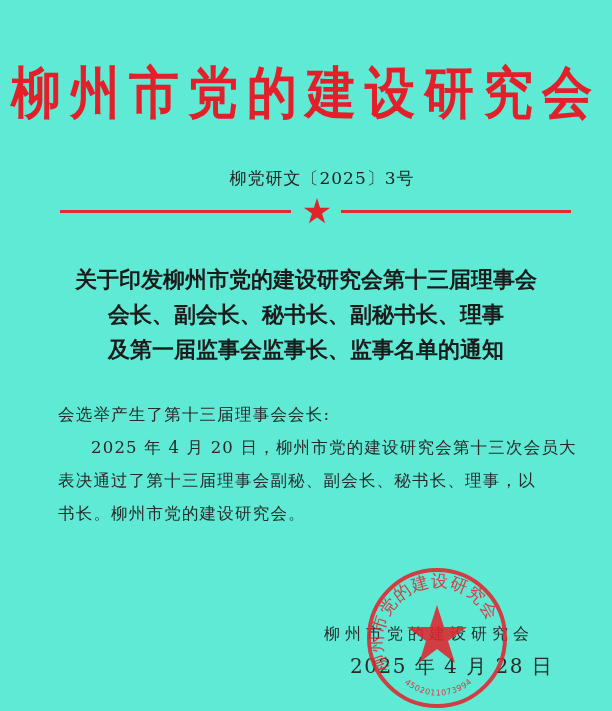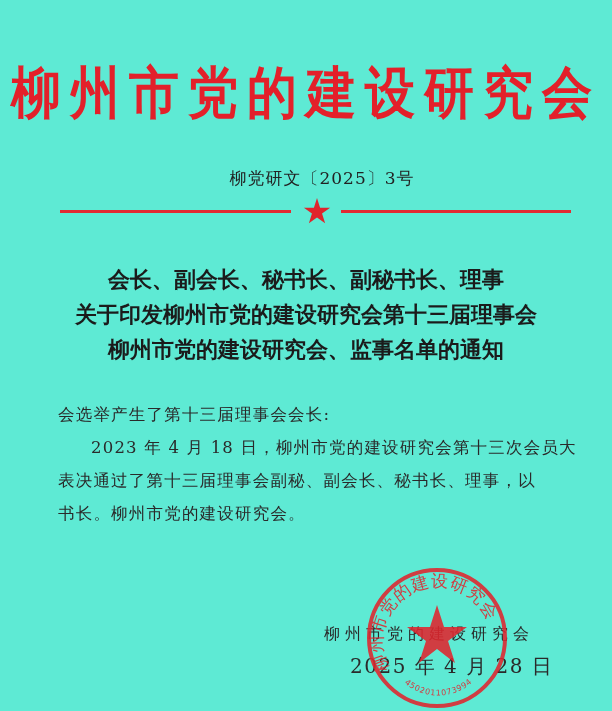--- a/index.html
+++ b/index.html
@@ -62,28 +62,28 @@
 
   <div class="docnum">柳党研文〔2025〕3号</div>
 
   <div class="redline left"></div>
   <svg class="star" viewBox="0 0 100 100">
     <polygon points="50,4 61,38 97,38 68,59 79,94 50,73 21,94 32,59 3,38 39,38" fill="#e0242c"></polygon>
   </svg>
   <div class="redline right"></div>
 
   <div class="title">
+    <div>关于印发柳州市党的建设研究会第十三届理事会</div>
     <div>会长、副会长、秘书长、副秘书长、理事</div>
-    <div>关于印发柳州市党的建设研究会第十三届理事会</div>
-    <div>柳州市党的建设研究会、监事名单的通知</div>
+    <div>及第一届监事会监事长、监事名单的通知</div>
   </div>
 
   <div class="body">
     <p class="line">会选举产生了第十三届理事会会长:</p>
-    <p class="line indent">2023 年 4 月 18 日，柳州市党的建设研究会第十三次会员大</p>
+    <p class="line indent">2025 年 4 月 20 日，柳州市党的建设研究会第十三次会员大</p>
     <p class="line">表决通过了第十三届理事会副秘、副会长、秘书长、理事，以</p>
     <p class="line">书长。柳州市党的建设研究会。</p>
   </div>
 
   <div class="sign">柳州市党的建设研究会</div>
   <div class="signdate">2025 年 4 月 28 日</div>
 
   <svg class="seal" viewBox="0 0 150 150">
     <defs>
       <path id="sealArcTop" d="M 30 110 A 55 55 0 1 1 122 108"></path>

